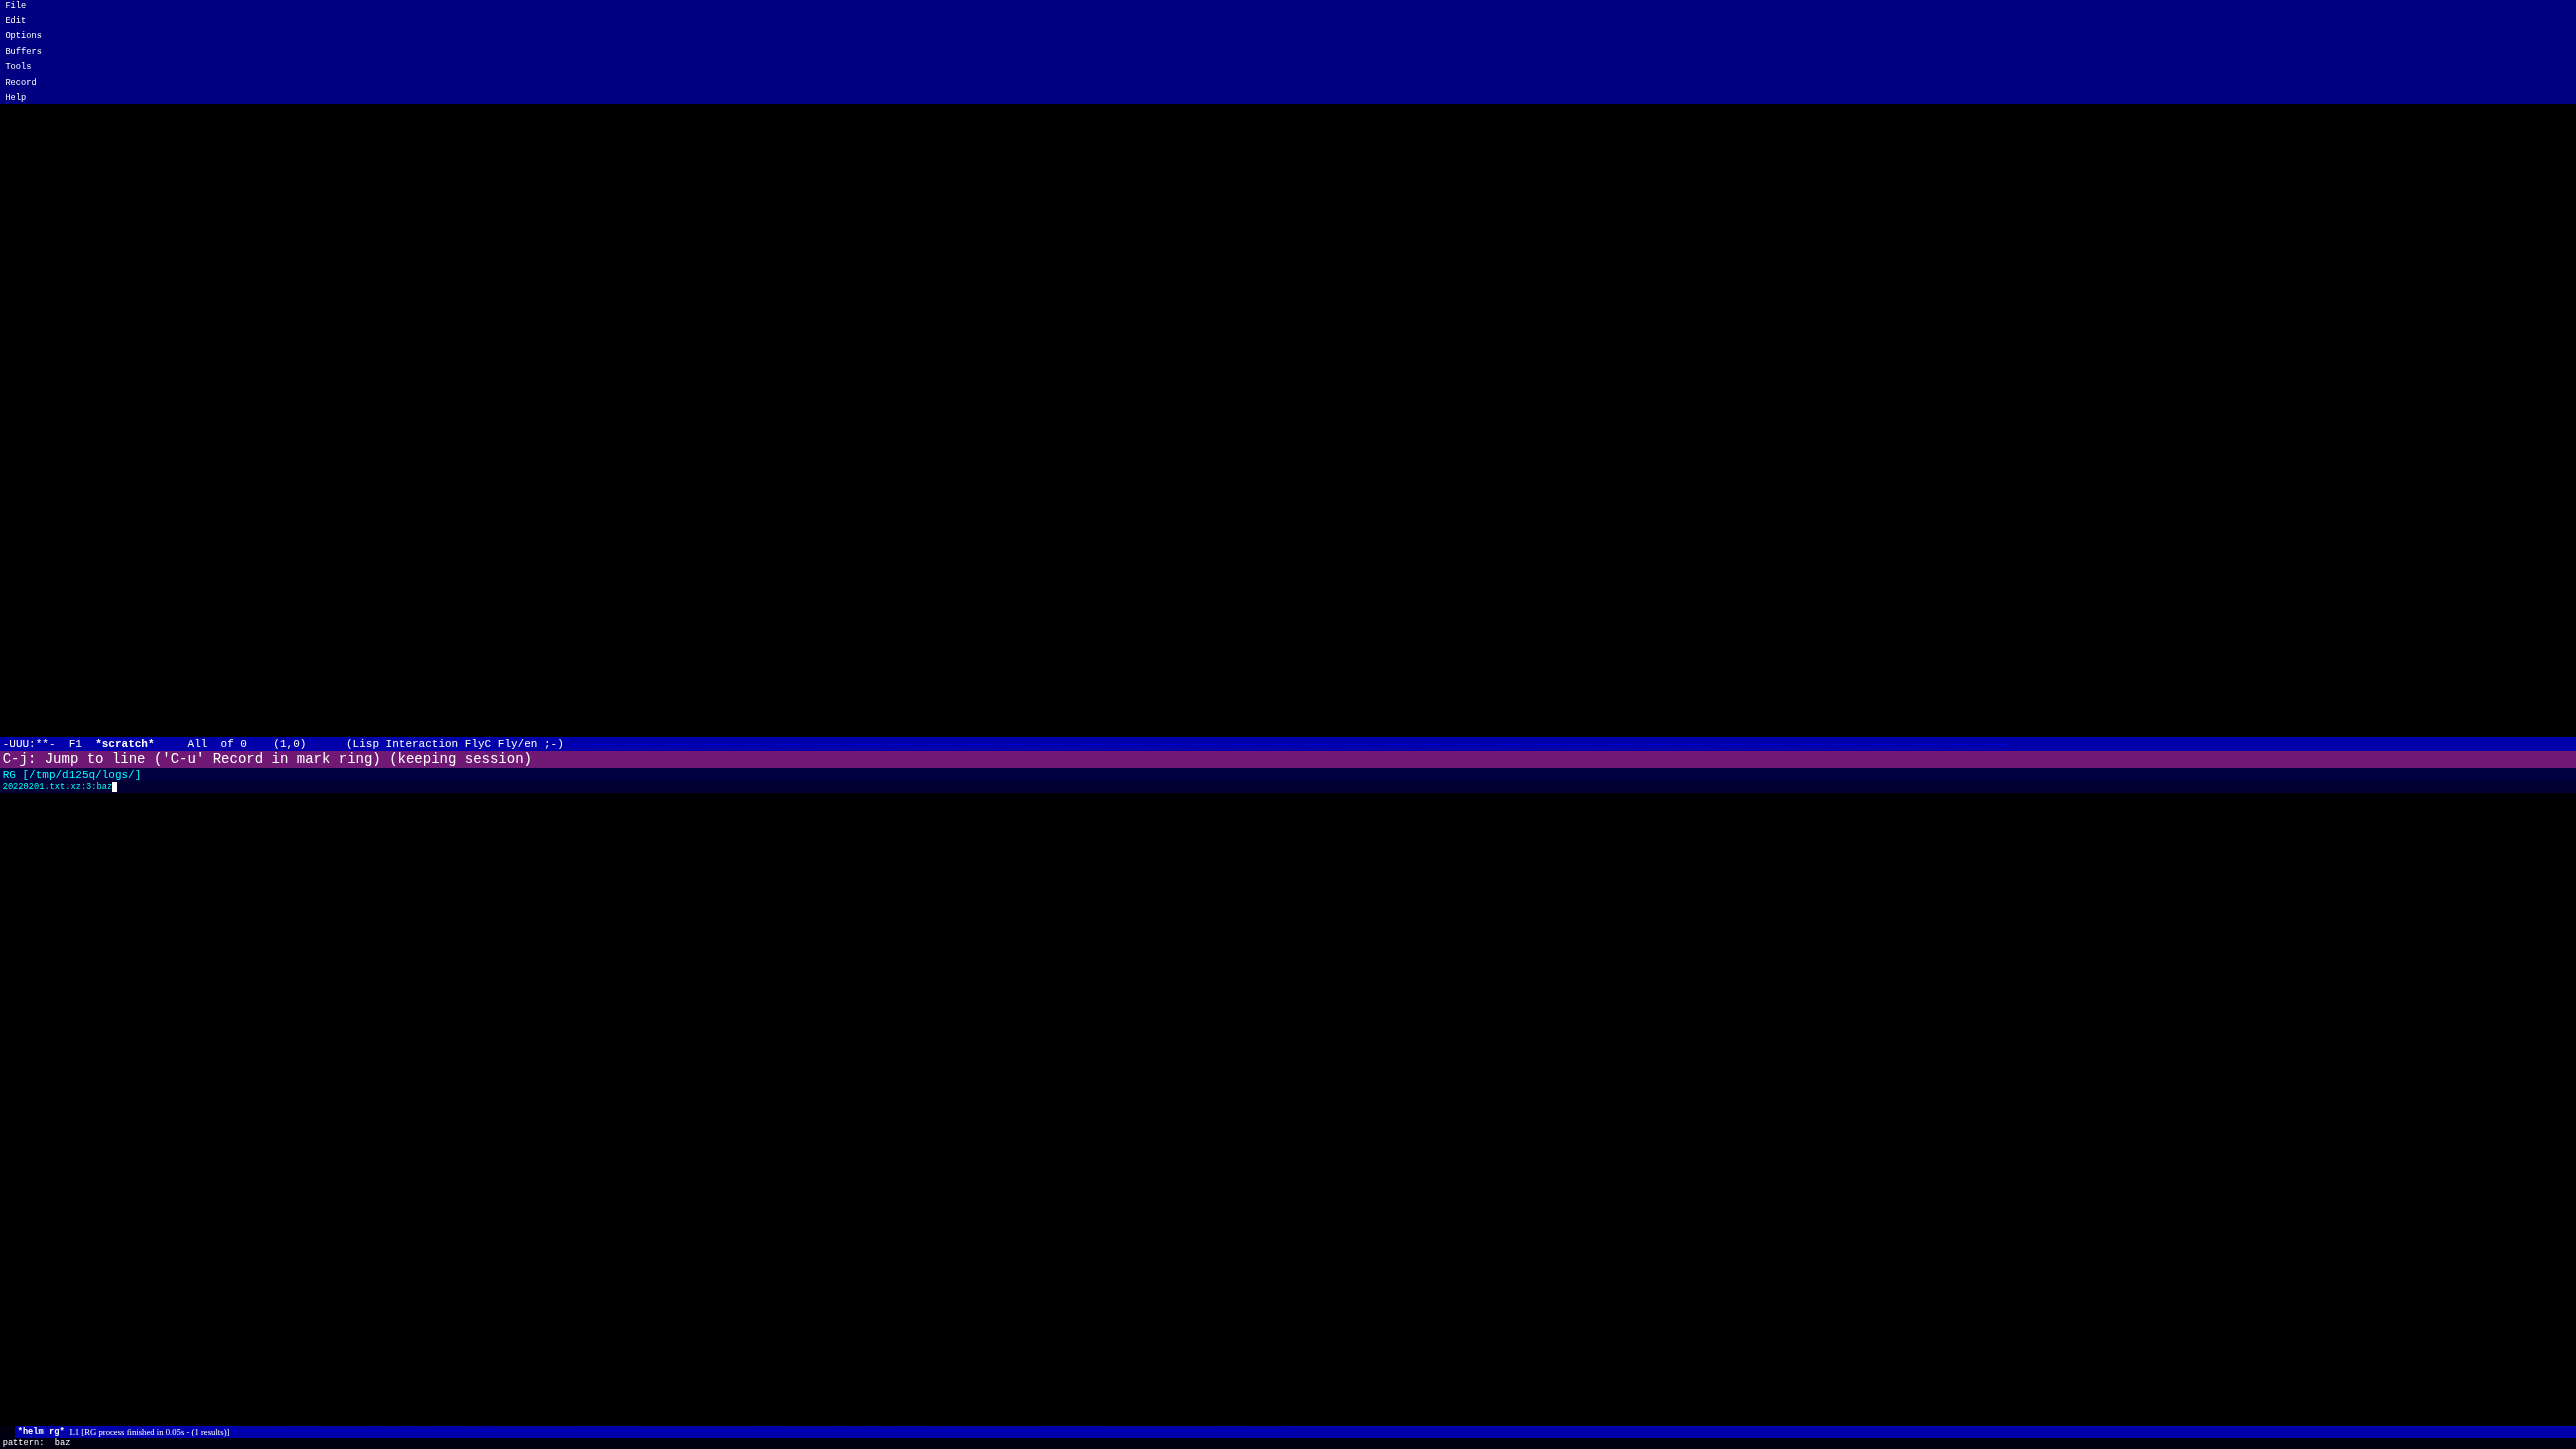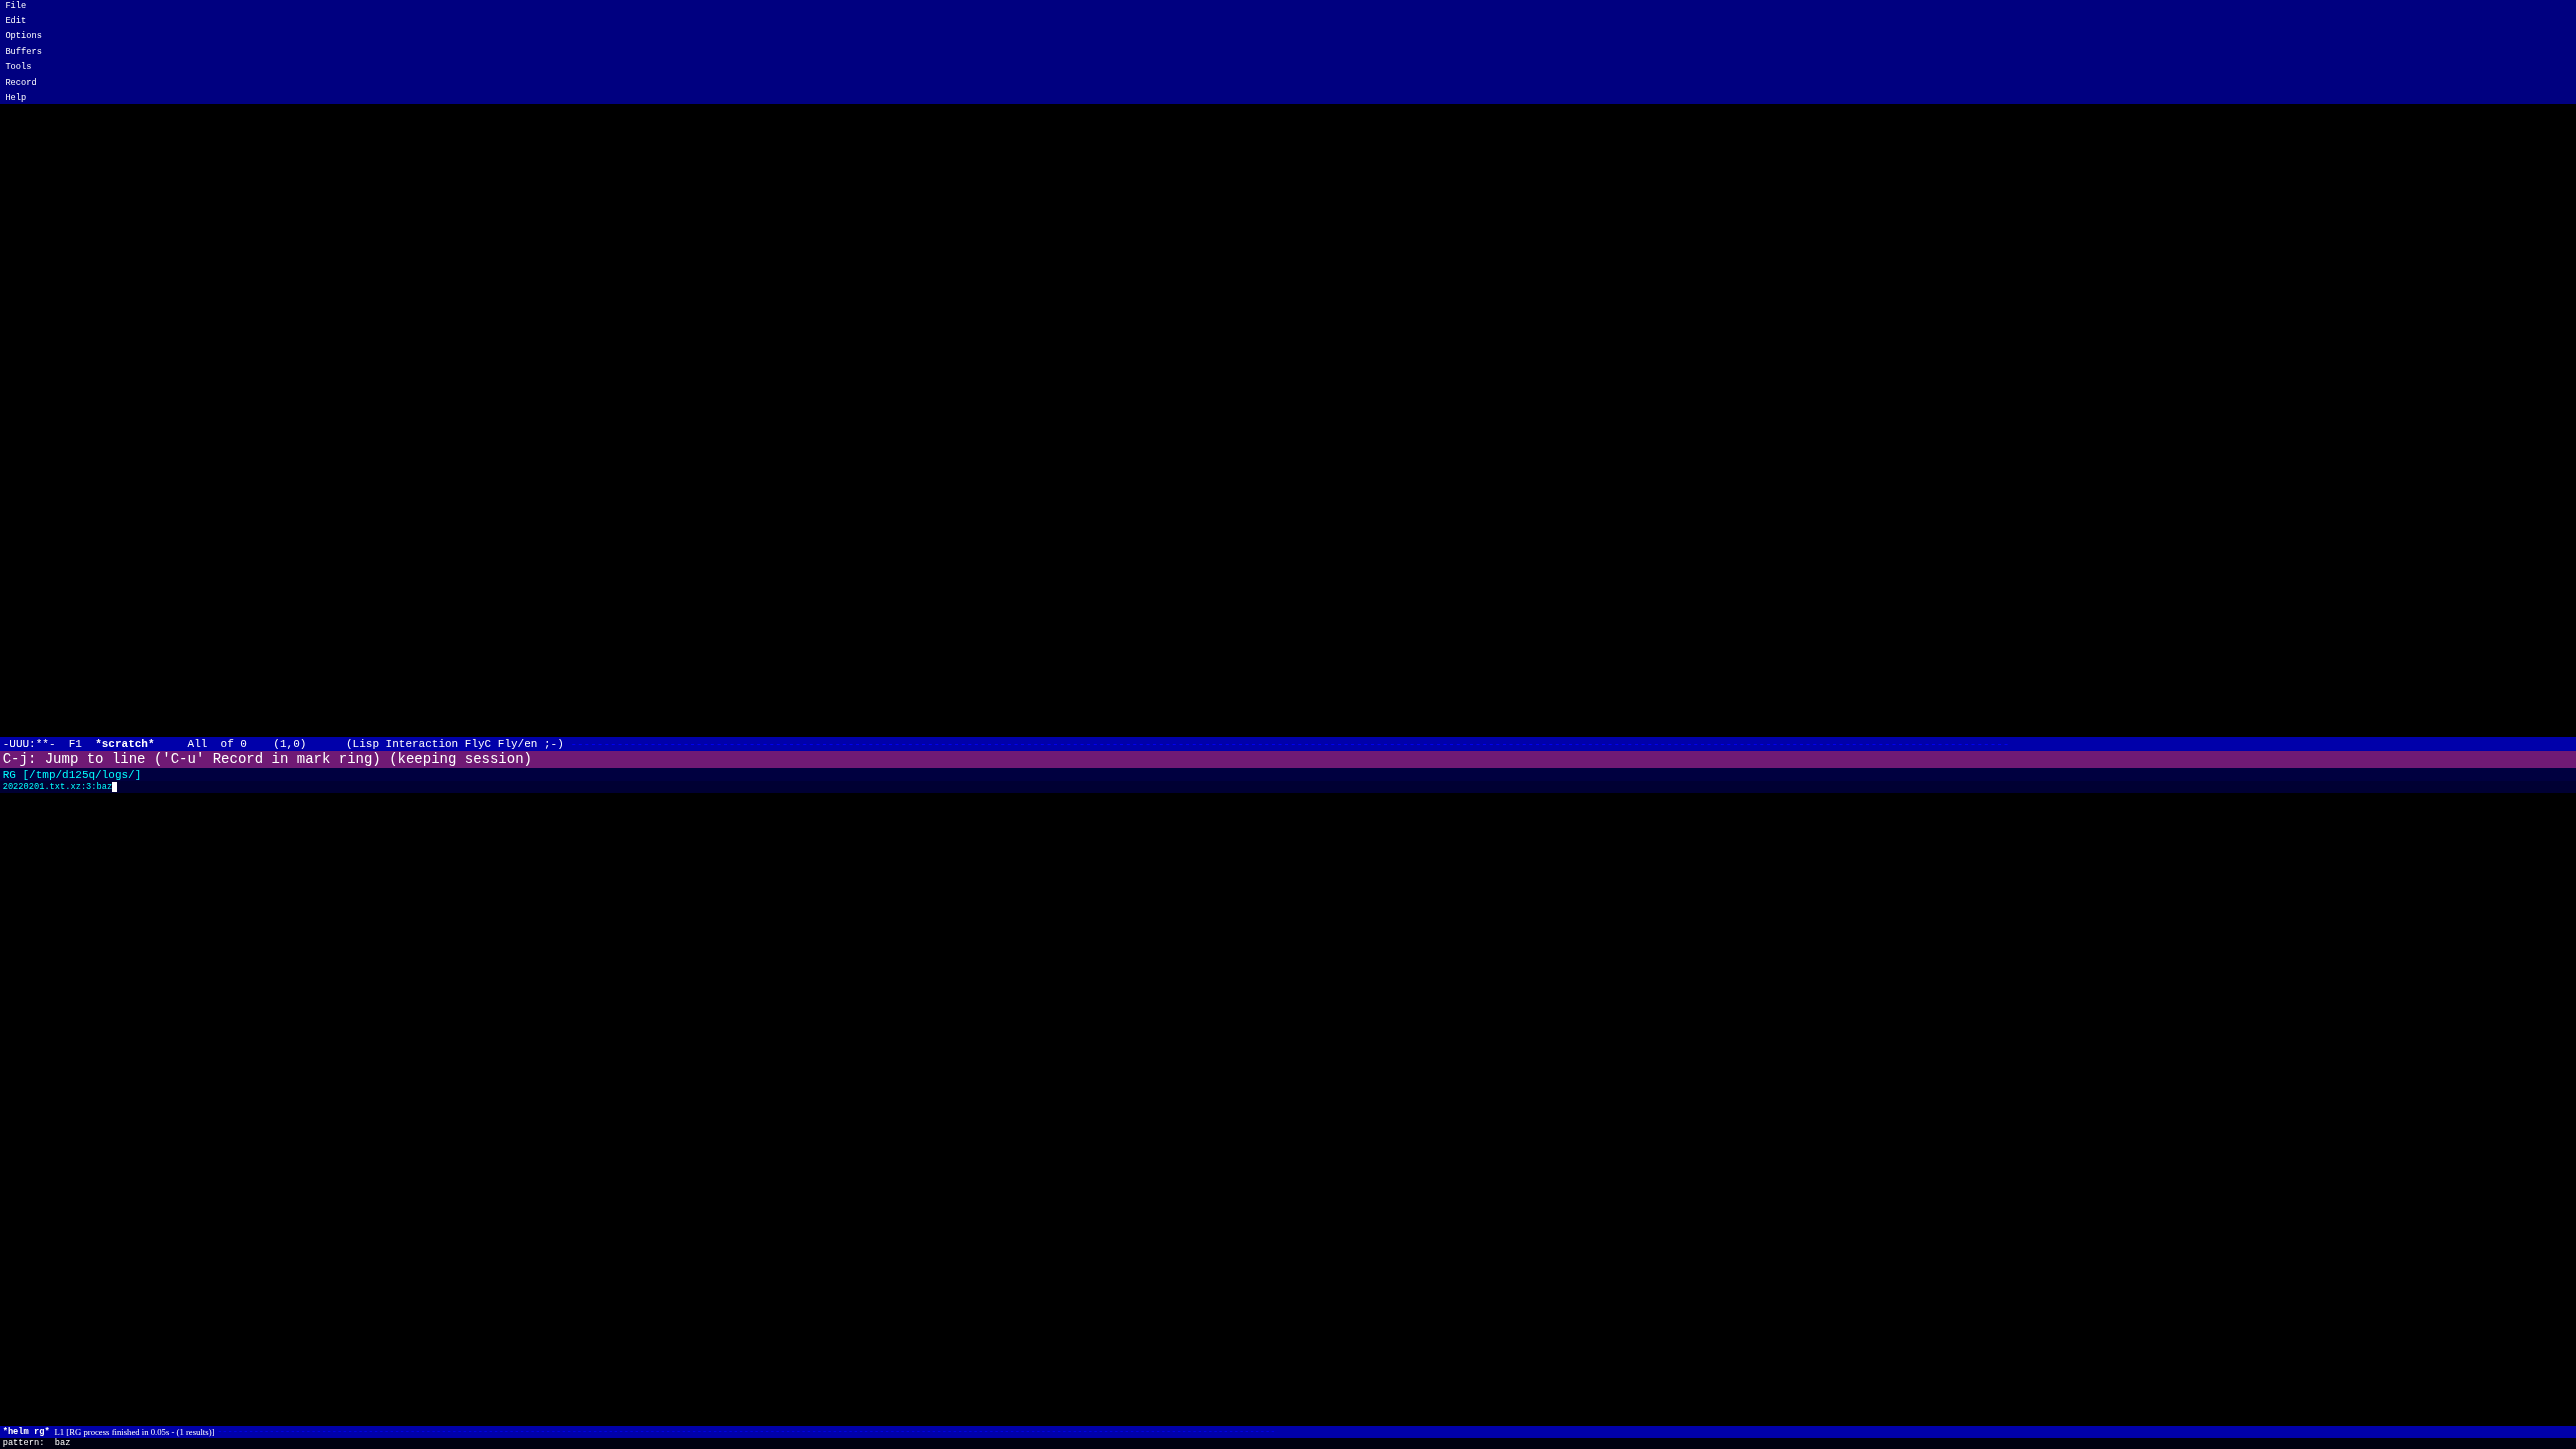--- a/index.html
+++ b/index.html
@@ -81,20 +81,21 @@
     .mode-line-bottom {
       background: #0000aa;
       color: #ffffff;
       padding: 0.7px 2.7px;
       font-size: 8.7px;
       white-space: nowrap;
       overflow: hidden;
       display: flex;
       align-items: center;
       flex-shrink: 0;
+      margin-left: 15px;
     }
     .mode-line-bottom .buffer-name {
       color: #ffffff;
       font-weight: bold;
     }
     .mode-line-bottom .status-msg {
       color: #ffffff;
       margin-left: 2.7px;
       font-family: Liberation Serif, serif;
     }

